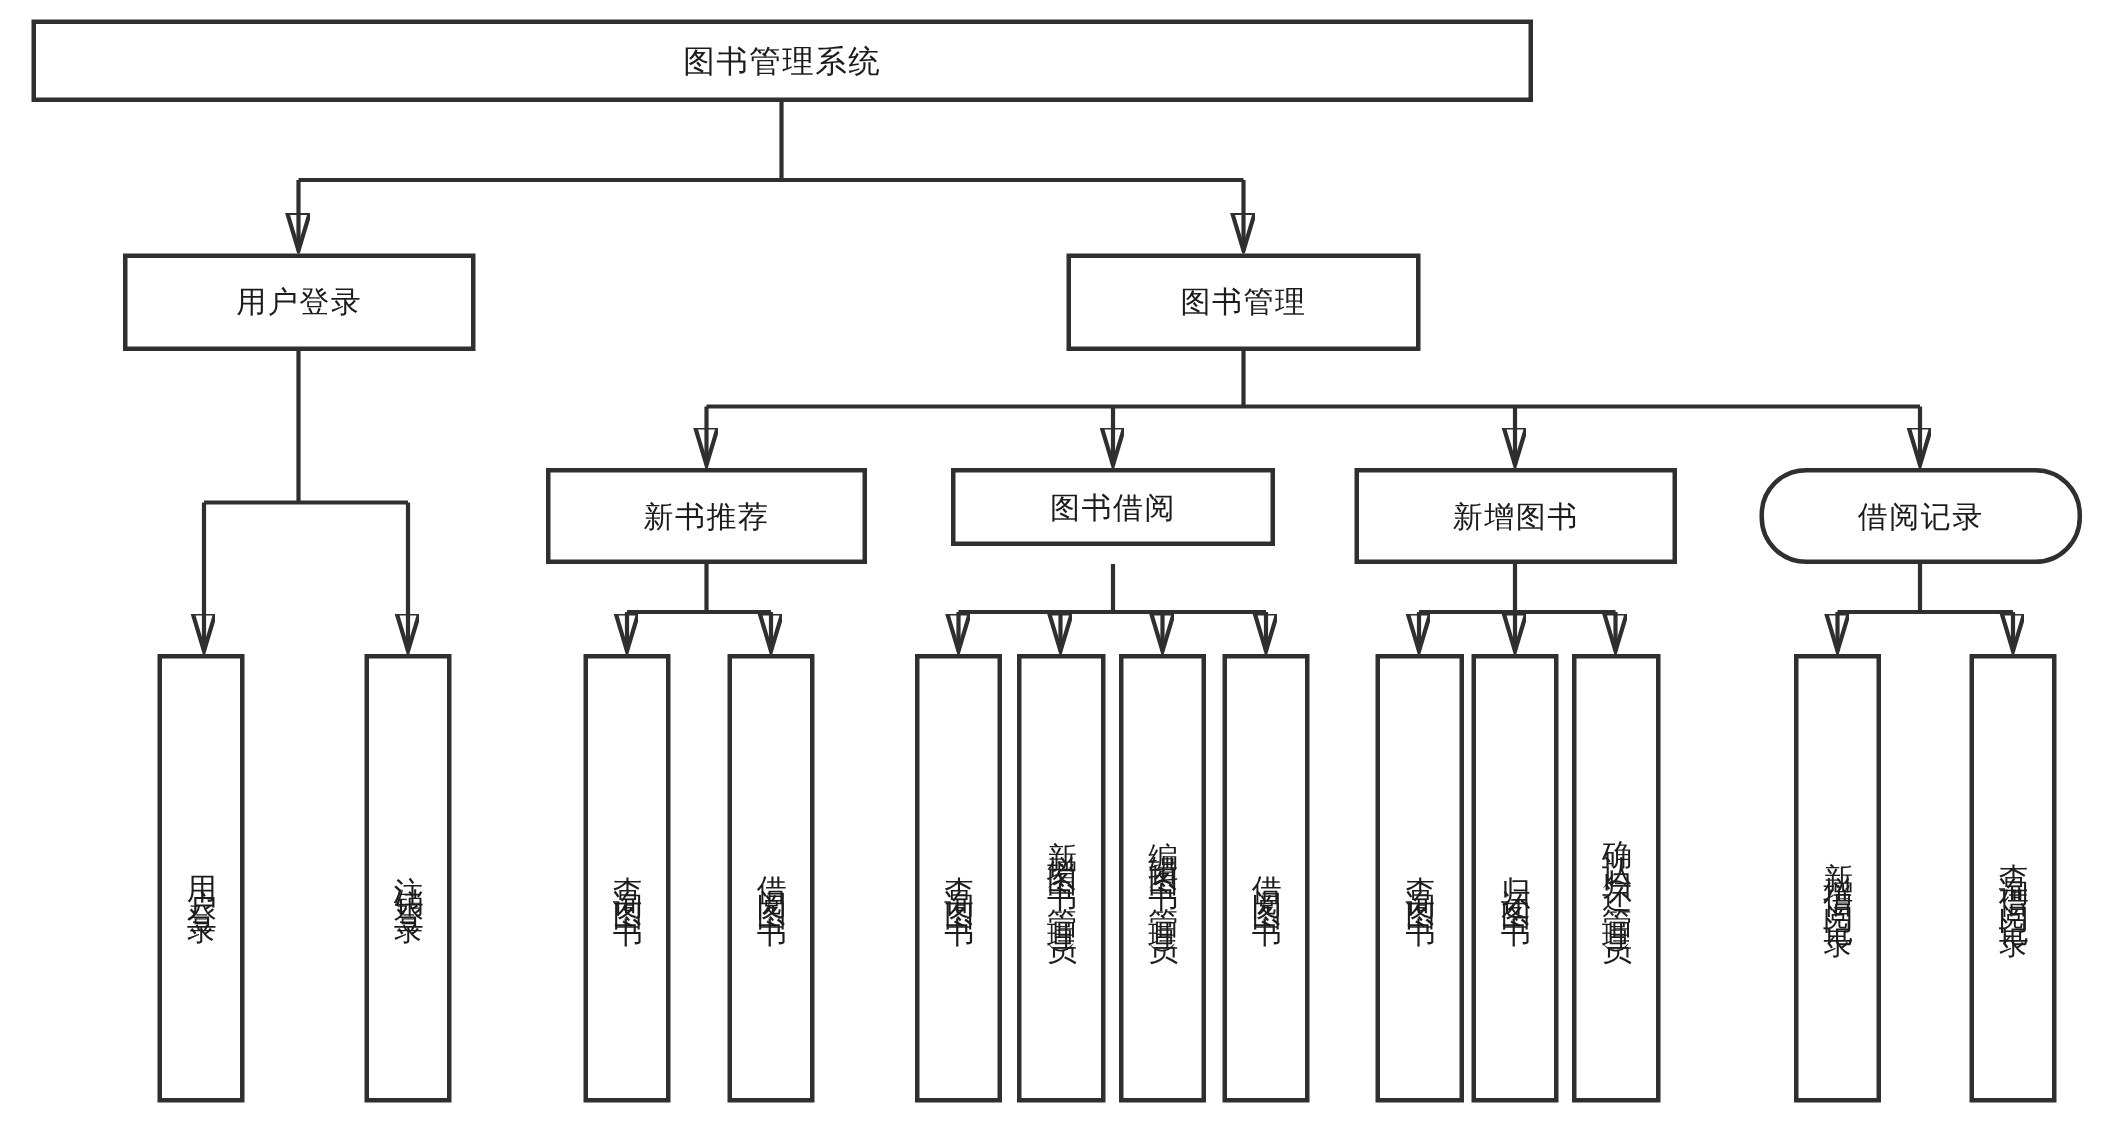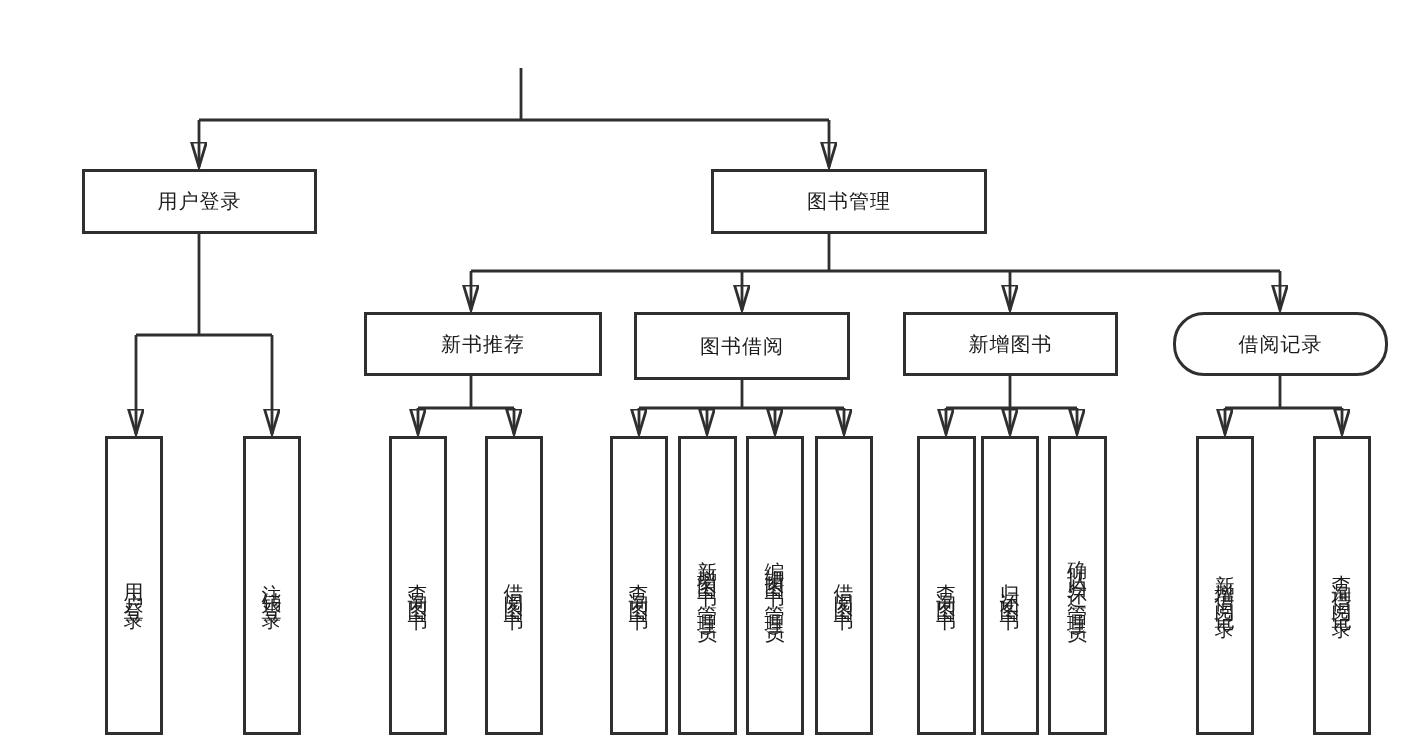--- a/index.html
+++ b/index.html
@@ -112,32 +112,35 @@
       <path d="M1077 408 V434" marker-end="url(#arw)"></path>
     </g>
 
     <g>
       <path d="M1280 376 V408 M1225 408 H1342"></path>
       <path d="M1225 408 V434" marker-end="url(#arw)"></path>
       <path d="M1342 408 V434" marker-end="url(#arw)"></path>
     </g>
   </svg>
 
+  <div class="node h-node root-node" style="left:21px; top:13px; width:1001px; height:55px;">
+    <span>图书管理系统</span>
+  </div>
 
   <div class="node h-node" style="left:82px; top:169px; width:235px; height:65px;">
     <span>用户登录</span>
   </div>
-  <div class="node h-node" style="left:711px; top:169px; width:276px; height:65px;">
+  <div class="node h-node" style="left:711px; top:169px; width:236px; height:65px;">
     <span>图书管理</span>
   </div>
 
-  <div class="node h-node" style="left:364px; top:312px; width:238px; height:64px;align-items:center;">
+  <div class="node h-node" style="left:364px; top:312px; width:214px; height:64px;align-items:center;">
     <span>新书推荐</span>
   </div>
-  <div class="node h-node" style="left:634px; top:312px; width:216px; height:68px;">
+  <div class="node h-node" style="left:634px; top:312px; width:216px; height:52px;">
     <span>图书借阅</span>
   </div>
   <div class="node h-node" style="left:903px; top:312px; width:215px; height:64px;">
     <span>新增图书</span>
   </div>
   <div class="node h-node" style="left:1173px; top:312px; width:215px; height:64px;border-radius:31px;">
     <span>借阅记录</span>
   </div>
 
   <div class="node v-node" style="left:105px; top:436px; width:58px; height:299px;">

